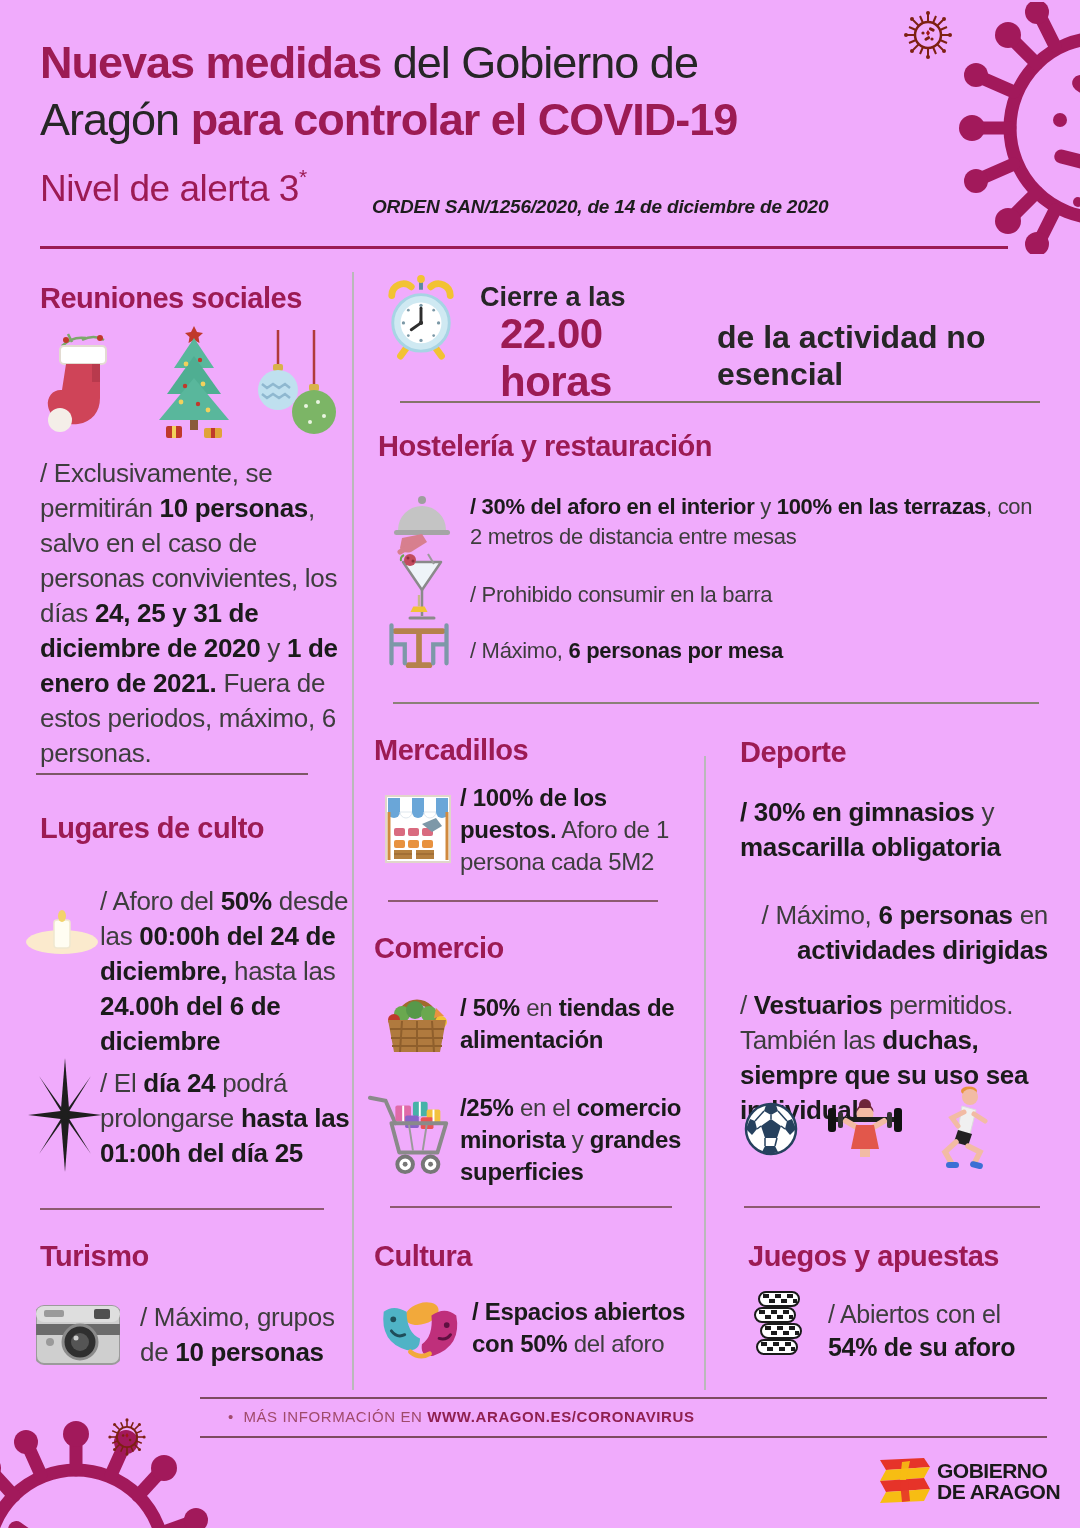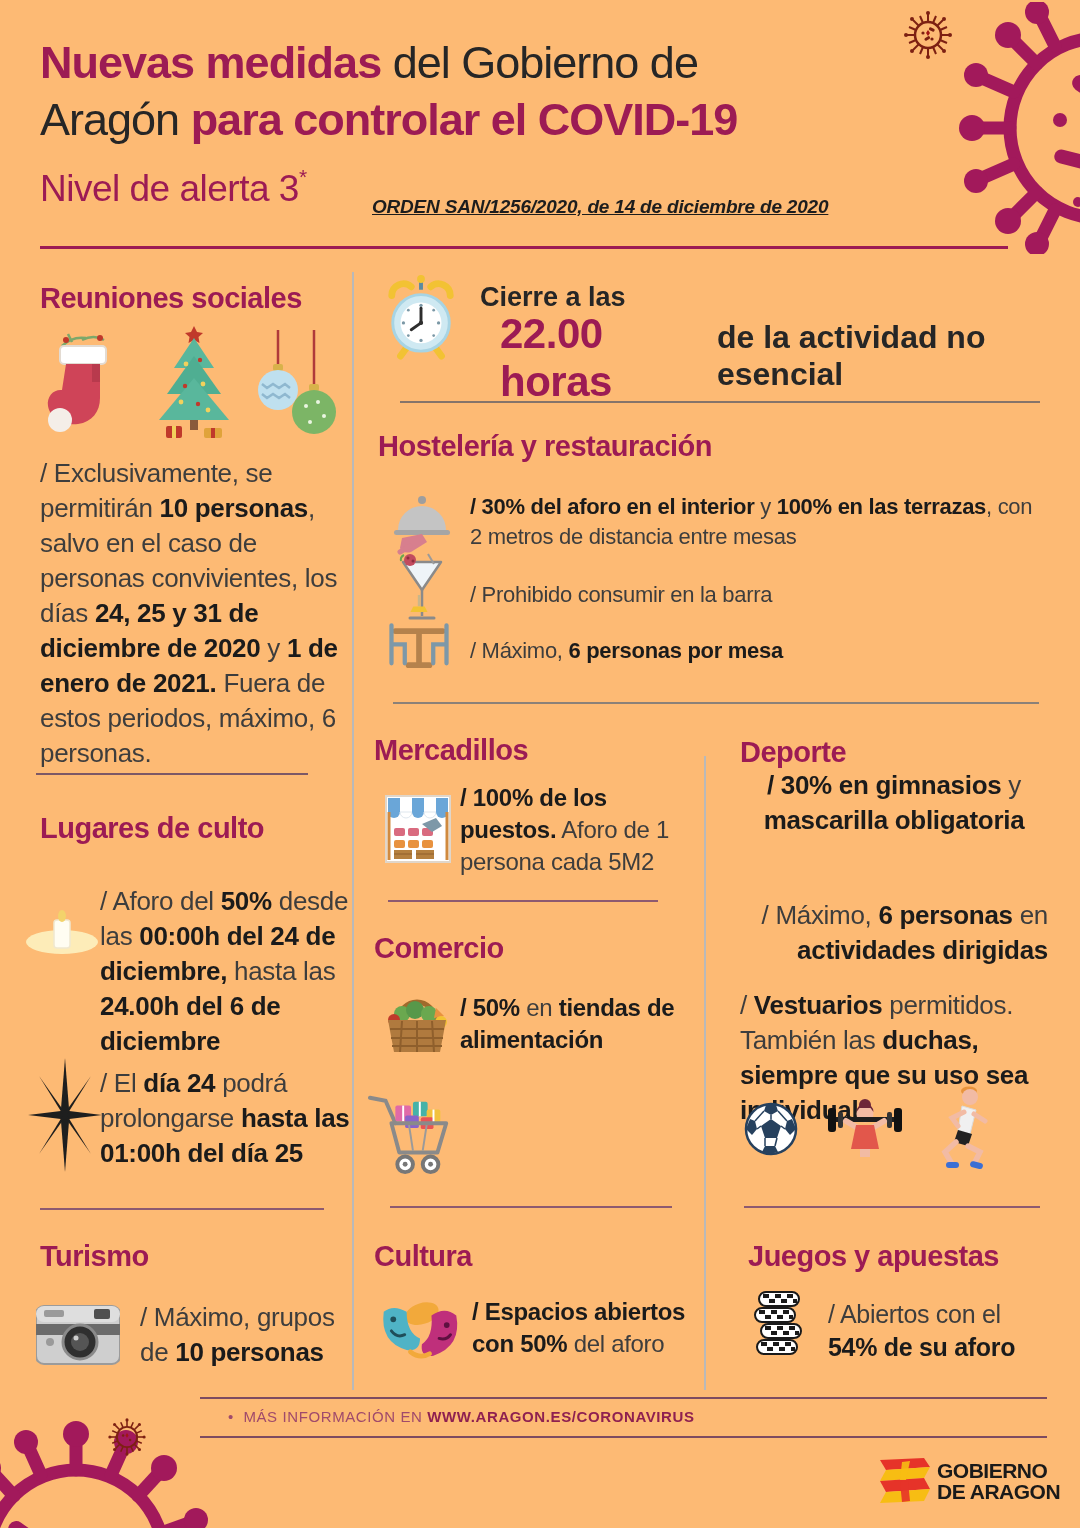--- a/index.html
+++ b/index.html
@@ -1,16 +1,16 @@
 <!DOCTYPE html>
 <html><head>
 <meta charset="utf-8">
 <style>
   html,body{margin:0;padding:0;background:#ffffff;}
-  .page{position:relative;width:1080px;height:1528px;background:#fdba74;overflow:hidden;
+  .page{position:relative;width:1080px;height:1528px;background:#f0abfc;overflow:hidden;
         font-family:"Liberation Sans", sans-serif;}
   .abs{position:absolute;}
   .accent{color:#9c1b54;}
   .accent-bg{background:#9c1b54;}
   .b{font-weight:700;color:#1b1b1b;}
   .title{font-size:45px;line-height:57px;letter-spacing:-1px;color:#262626;font-weight:500;}
   .title .accent{font-weight:800;}
   .alert{font-size:37px;color:#9c1b54;letter-spacing:-0.5px;}
   .alert sup{font-size:21px;position:relative;top:-4px;}
   .order{font-size:19px;font-style:italic;font-weight:700;color:#1d1d1d;letter-spacing:-0.2px;}
@@ -36,21 +36,21 @@
 <div class="page">
 
   <div class="abs title" style="left:40px;top:34px;width:840px;">
     <span class="accent">Nuevas medidas</span><span> del Gobierno de</span><br>
     <span>Aragón </span><span class="accent">para controlar el COVID-19</span>
   </div>
 
   <div class="abs alert" style="left:40px;top:168px;">
     <span>Nivel de alerta 3</span><sup>*</sup>
   </div>
-  <div class="abs order" style="left:372px;top:196px;text-decoration:underline;">ORDEN SAN/1256/2020, de 14 de diciembre de 2020</div>
+  <div class="abs order" style="left:372px;top:196px;">ORDEN SAN/1256/2020, de 14 de diciembre de 2020</div>
 
   <div class="abs hr accent-bg" style="left:40px;top:246px;width:968px;height:3px;"></div>
 
   <svg class="abs" style="left:901px;top:8px;" width="54" height="54" viewBox="0 0 54 54">
     <g stroke="#7d2012" fill="none">
       <circle cx="27" cy="27" r="13" stroke-width="2.5"></circle>
       <g stroke-width="2">
         <line x1="27" y1="14" x2="27" y2="6"></line>
           <line x1="27" y1="40" x2="27" y2="48"></line>
         <line x1="14" y1="27" x2="6" y2="27"></line>
@@ -384,40 +384,41 @@
       <line x1="69" y1="22" x2="69" y2="36" stroke="#fff" stroke-width="2"></line>
     </g>
     <path d="M26,36 L82,36 L73,66 L34,66 Z" fill="none" stroke="#8a8a8a" stroke-width="4" stroke-linejoin="round"></path>
     <line x1="44" y1="38" x2="48" y2="64" stroke="#9a9a9a" stroke-width="2"></line>
     <line x1="62" y1="38" x2="58" y2="64" stroke="#9a9a9a" stroke-width="2"></line>
     <circle cx="40" cy="78" r="8" fill="#ffffff" stroke="#777777" stroke-width="4"></circle>
     <circle cx="66" cy="78" r="8" fill="#ffffff" stroke="#777777" stroke-width="4"></circle>
     <circle cx="40" cy="78" r="2.5" fill="#777777"></circle>
       <circle cx="66" cy="78" r="2.5" fill="#777777"></circle>
   </svg>
+  <div class="abs rich body24" style="left:460px;top:1092px;width:248px;"><span class="b">/25%</span><span> en el </span><span class="b">comercio minorista</span><span> y </span><span class="b">grandes superficies</span></div>
 
   <div class="abs hr" style="left:390px;top:1206px;width:282px;background:#8d5a70;"></div>
 
   <div class="abs sec-title" style="left:374px;top:1240px;">Cultura</div>
 
   <svg class="abs" style="left:378px;top:1288px;" width="84" height="78" viewBox="0 0 88 80">
     <ellipse cx="46" cy="26" rx="18" ry="11" fill="#f2a93b" transform="rotate(-18 46 26)"></ellipse>
     <path d="M6,24 Q2,56 30,64 Q44,66 44,52 Q30,46 30,24 Q16,16 6,24 Z" fill="#4fb3c6"></path>
     <circle cx="16" cy="32" r="3" fill="#1f4e5a"></circle>
     <path d="M14,44 q6,8 14,4" stroke="#1f4e5a" stroke-width="3" fill="none" stroke-linecap="round"></path>
     <path d="M82,28 Q88,60 58,70 Q44,72 46,58 Q58,50 56,28 Q70,18 82,28 Z" fill="#bf2f7b"></path>
     <circle cx="72" cy="38" r="3" fill="#5e1040"></circle>
     <path d="M64,52 q8,2 12,-4" stroke="#5e1040" stroke-width="3" fill="none" stroke-linecap="round"></path>
     <path d="M34,66 q10,8 20,2" stroke="#f2a93b" stroke-width="5" fill="none" stroke-linecap="round"></path>
   </svg>
   <div class="abs rich body24" style="left:472px;top:1296px;width:232px;"><span class="b">/ Espacios abiertos con 50%</span><span> del aforo</span></div>
 
   <div class="abs sec-title" style="left:740px;top:736px;">Deporte</div>
 
-  <div class="abs rich body26" style="left:740px;top:768px;width:308px;text-align:center;"><span class="b">/ 30% en gimnasios</span><span> y </span><span class="b">mascarilla obligatoria</span></div>
+  <div class="abs rich body26" style="left:740px;top:795px;width:308px;"><span class="b">/ 30% en gimnasios</span><span> y </span><span class="b">mascarilla obligatoria</span></div>
   <div class="abs rich body26" style="left:740px;top:898px;width:308px;text-align:right;"><span>/ Máximo, </span><span class="b">6 personas</span><span> en </span><span class="b">actividades dirigidas</span></div>
   <div class="abs rich body26" style="left:740px;top:988px;width:312px;"><span>/ </span><span class="b">Vestuarios</span><span> permitidos. También las </span><span class="b">duchas, siempre que su uso sea individual</span></div>
 
   <svg class="abs" style="left:744px;top:1102px;" width="54" height="54" viewBox="0 0 54 54">
     <circle cx="27" cy="27" r="25" fill="#ffffff" stroke="#26415e" stroke-width="2.5"></circle>
     <polygon points="27,17 37,24 33,36 21,36 17,24" fill="#26415e"></polygon>
     <polygon points="22,3 32,3 34,9 27,13 20,9" fill="#26415e"></polygon>
     <polygon points="48,17 52,27 46,33 41,27 43,19" fill="#26415e"></polygon>
     <polygon points="6,17 2,27 8,33 13,27 11,19" fill="#26415e"></polygon>
     <polygon points="18,50 26,52 34,50 31,44 21,44" fill="#26415e"></polygon>

